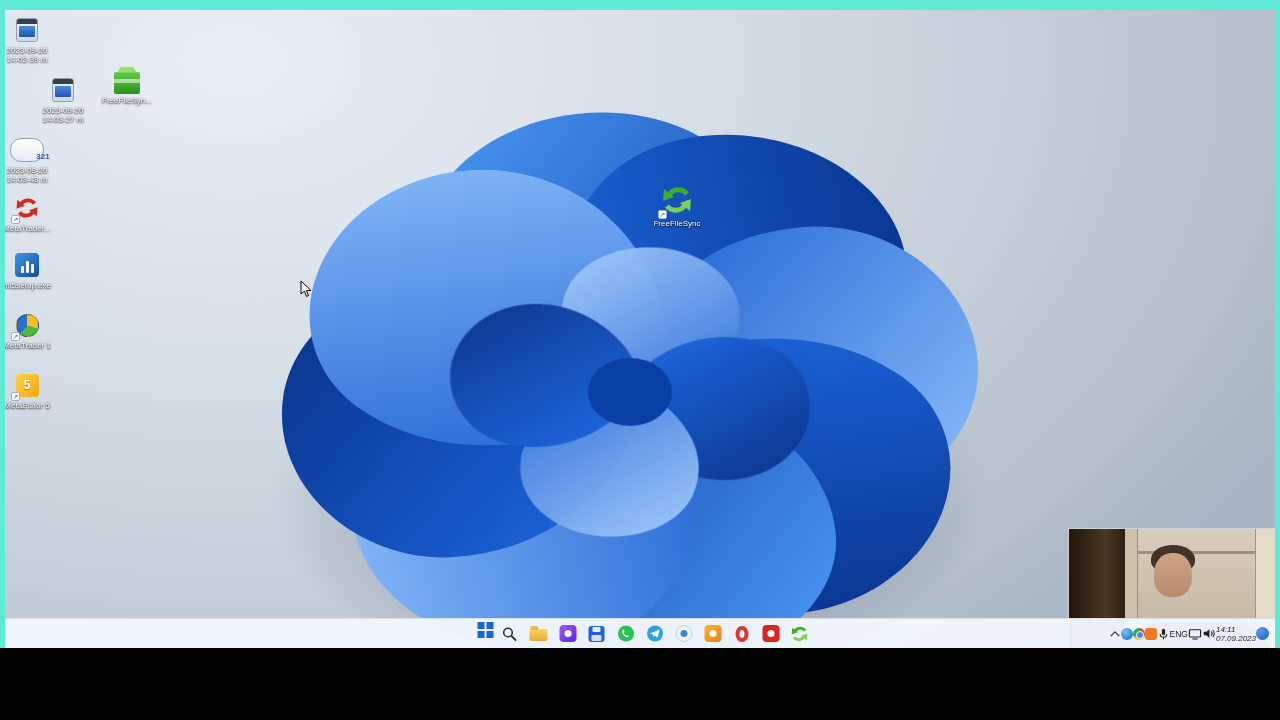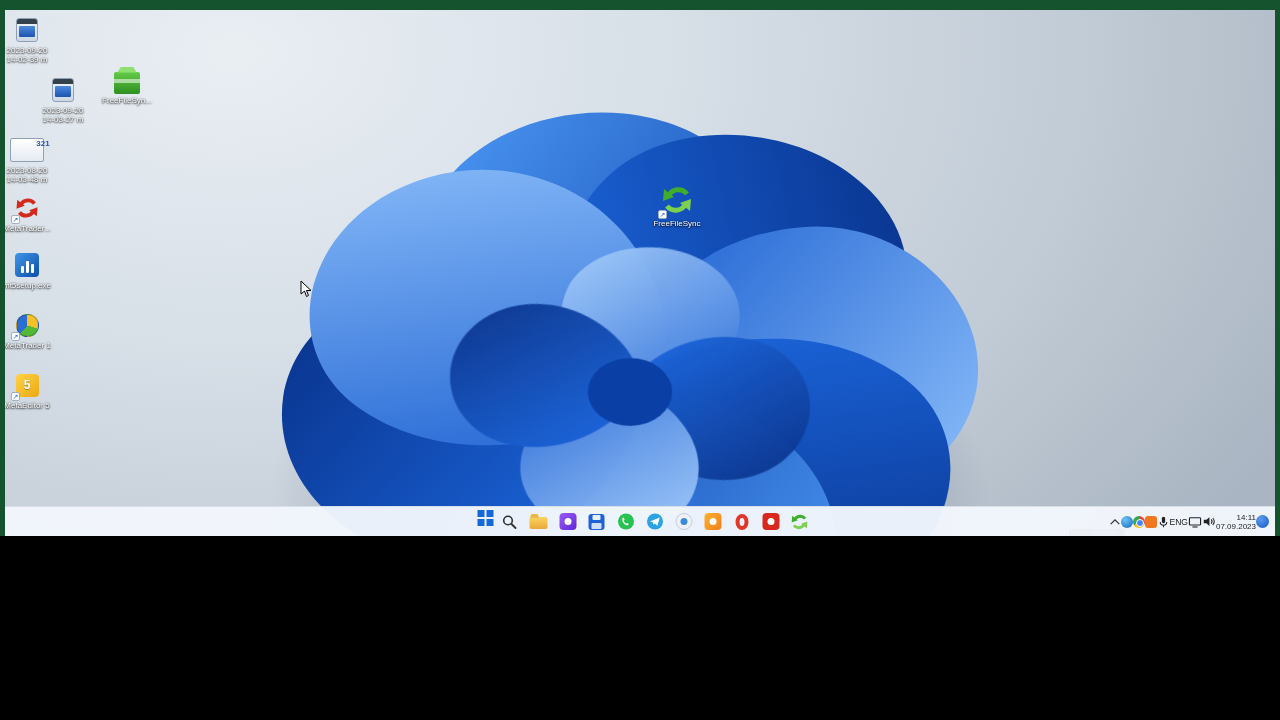--- a/index.html
+++ b/index.html
@@ -1,18 +1,18 @@
 <!DOCTYPE html>
 <html><head>
 <meta charset="utf-8">
 <style>
   * { margin:0; padding:0; box-sizing:border-box; }
   html,body { background:#000; }
   body { font-family:"Liberation Sans", sans-serif; }
-  .frame { position:relative; width:1280px; height:536px; background:#14532d; overflow:hidden; }
+  .frame { position:relative; width:1280px; height:648px; background:#5eead4; overflow:hidden; }
 
   
   .desktop {
     position:absolute; left:5px; right:5px; top:10px; bottom:0;
     background:
       radial-gradient(1200px 800px at 18% 8%, #e9eef3 0%, #d8e0e8 35%, #c2ccd6 70%, #a9b5c2 100%);
     overflow:hidden;
   }
   .bloom { position:absolute; left:195px; top:52px; pointer-events:none; }
 
@@ -25,21 +25,21 @@
     word-wrap:break-word;
   }
   .shortcut-arrow {
     position:absolute; left:-2px; bottom:-2px; width:9px; height:9px;
     background:#fff; border:1px solid #9fb0c2; border-radius:2px;
     font-size:7px; line-height:7px; color:#1a66d8; text-align:center;
   }
   .ic-video { width:22px; height:24px; background:linear-gradient(180deg,#f0f5fa,#cdd8e4); border:1px solid #8fa2b5; border-radius:3px; overflow:hidden; }
   .ic-video .clap { height:5px; background:#35404d; }
   .ic-video .blue { height:11px; margin:2px; background:linear-gradient(180deg,#4c8ade,#1d54b0); border-radius:1px; }
-  .ic-file { width:22px; height:24px; background:linear-gradient(180deg,#ffffff,#e4eaf1); border:1px solid #8fa2b5; border-radius:2px; display:flex; align-items:flex-start; justify-content:center;padding-left:32px; }
+  .ic-file { width:22px; height:24px; background:linear-gradient(180deg,#ffffff,#e4eaf1); border:1px solid #8fa2b5; border-radius:11px; display:flex; align-items:flex-end; justify-content:center;padding-left:32px; }
   .ic-file .badge { font-size:8px; font-weight:bold; color:#2b57a8; letter-spacing:0; }
   .ic-mt5setup { width:24px; height:24px; border-radius:4px; background:linear-gradient(135deg,#3e96e8,#0d4fa8); display:flex; align-items:flex-end; justify-content:center; gap:2px; padding-bottom:4px; }
   .ic-mt5setup i { display:block; width:3px; background:#fff; border-radius:1px; }
   .ic-mtcircle { width:23px; height:23px; border-radius:50%;
     background:conic-gradient(#f6c026 0 30%, #53b83a 30% 62%, #2b6fd4 62% 100%);
     border:1px solid rgba(0,0,0,.25); }
   .ic-me { width:23px; height:23px; border-radius:4px; background:linear-gradient(135deg,#ffd24a,#eca912); display:flex; align-items:center; justify-content:center; }
   .ic-me .badge { color:#fff; font-weight:bold; font-size:12px; text-shadow:0 1px 1px rgba(0,0,0,.3); }
   .ic-box { position:relative; width:26px; height:22px; background:linear-gradient(180deg,#63cc48,#2e8f1f); border-radius:2px; margin-top:5px; }
   .ic-box .flap { position:absolute; top:-5px; left:1px; width:24px; height:6px; background:#8fe070; clip-path:polygon(10% 100%, 25% 0, 75% 0, 90% 100%); }
@@ -83,21 +83,21 @@
   .app-red:after { content:""; display:block; width:7px; height:7px; margin:5px auto; background:#fff; border-radius:50%; }
 
   .tb-tray { position:absolute; right:6px; top:0; height:100%; display:flex; align-items:center; gap:0; }
   .tray-ico { display:flex; align-items:center; justify-content:center; cursor:pointer; }
   .tray-dot-blue { width:12px; height:12px; border-radius:50%; background:radial-gradient(circle at 35% 30%, #6fc2f2, #1468c8); }
   .tray-chrome { position:relative; width:12px; height:12px; border-radius:50%;
     background:conic-gradient(#ea4335 0 33%, #fbbc05 33% 66%, #34a853 66% 100%); }
   .tray-chrome:after { content:""; position:absolute; left:3px; top:3px; width:6px; height:6px; border-radius:50%; background:#4285f4; border:1px solid #fff; }
   .tray-orange { width:12px; height:12px; border-radius:3px; background:#f07820; }
   .lang { font-size:8.5px; color:#222; cursor:pointer; }
-  .clock { text-align:right; font-size:8px; line-height:9px; color:#222; cursor:pointer; }
+  .clock { text-align:left; font-size:8px; line-height:9px; color:#222; cursor:pointer;font-style:italic; }
   .notif { width:13px; height:13px; border-radius:50%; background:radial-gradient(circle at 35% 30%, #5a9df0, #1a56c0); cursor:pointer; }
 </style>
 </head>
 <body>
 
 <div class="frame">
   <div class="desktop">
 
     <svg class="bloom" width="860" height="640" viewBox="0 0 860 640">
       <defs>

